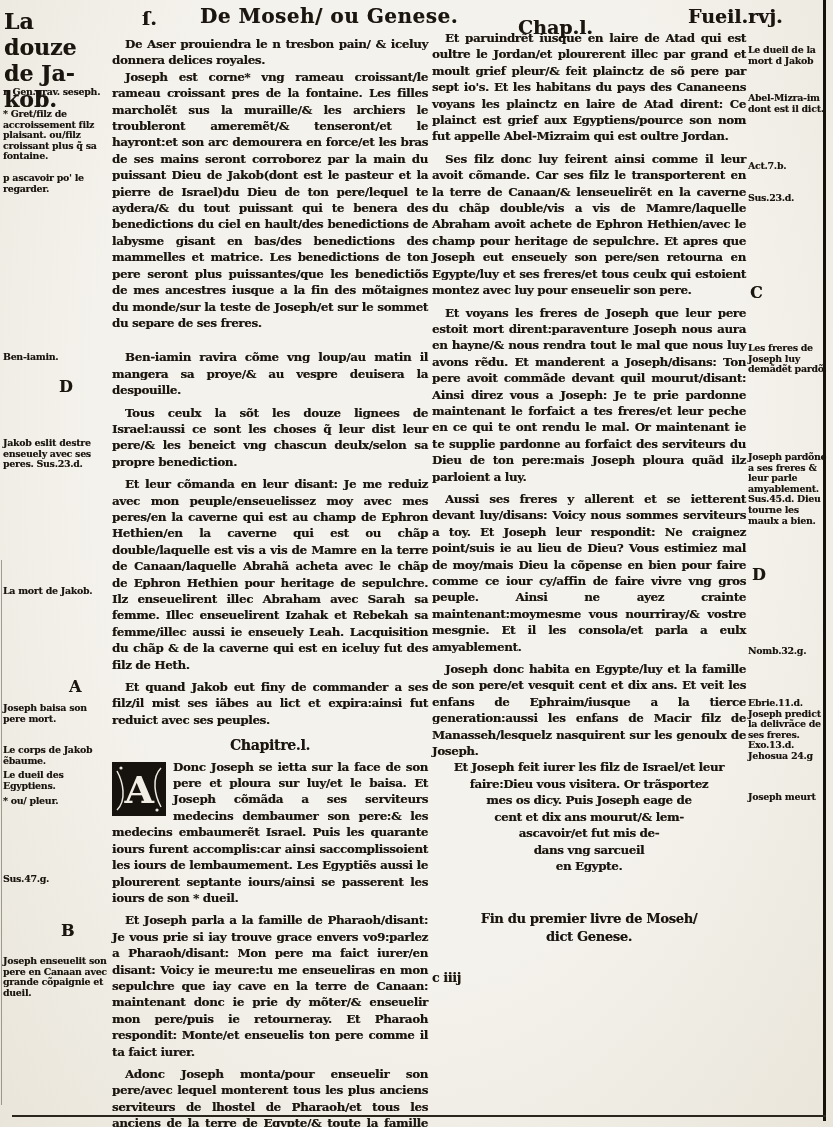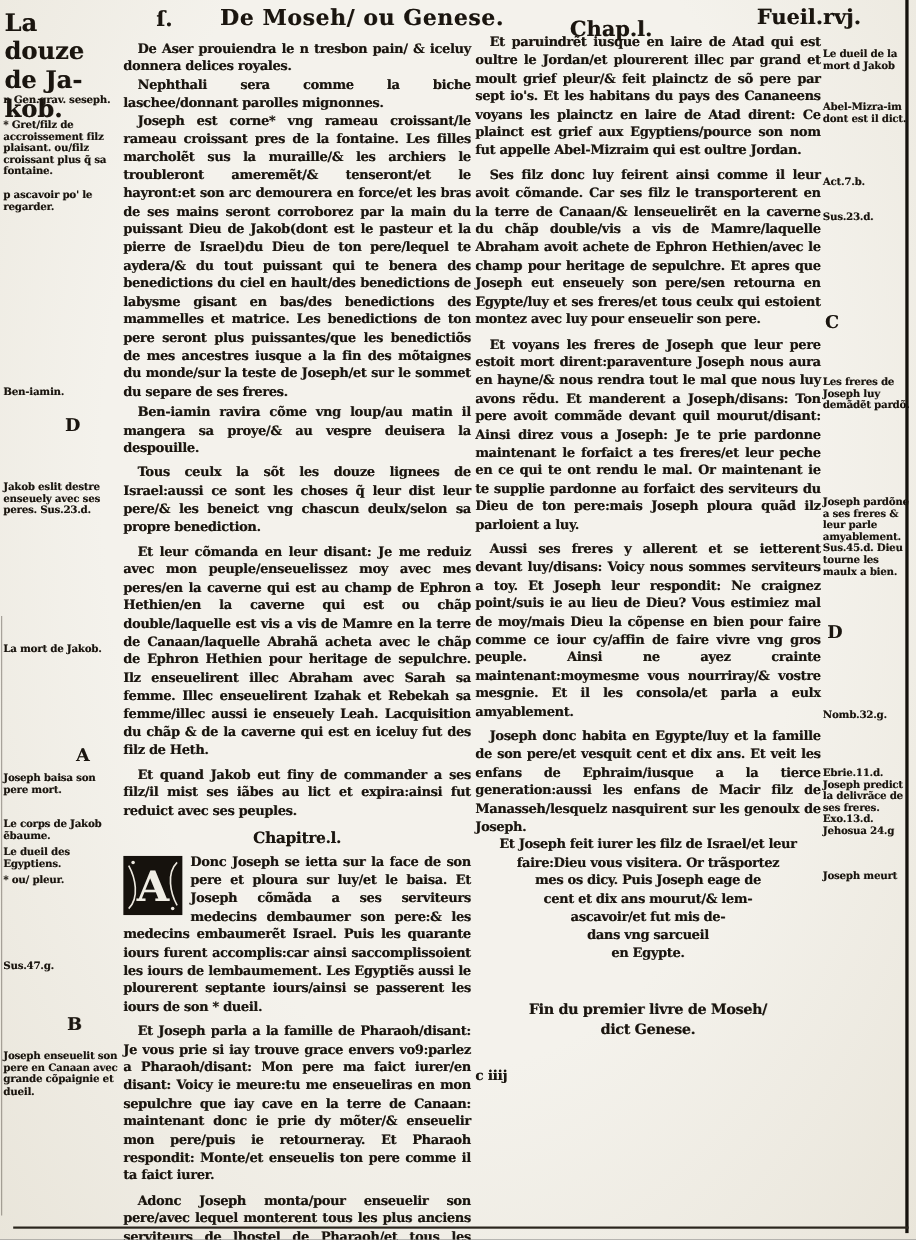--- a/index.html
+++ b/index.html
@@ -25,21 +25,21 @@
   .margin-right{left:748px;width:82px;}
   .margin-title{position:absolute;left:1px;top:8px;width:103px;font-size:22px;line-height:26px;}
   .snote{position:absolute;left:0;width:100%;font-size:9.3px;line-height:10.6px;letter-spacing:-.2px;font-weight:bold;text-shadow:.25px 0 0 rgba(20,14,6,.5);}
   .sletter{font-size:16px;width:auto;}
 
   
   .col{position:absolute;font-size:11.8px;line-height:16.4px;letter-spacing:-.3px;text-align:justify;}
   .col-left{left:112px;top:36px;width:316px;}
   .col-right{left:432px;top:30px;width:314px;}
   .p{margin:0;text-indent:13px;}
-  .p.gap{margin-top:2px;}
+  .p.gap{margin-top:18px;}
   .p.gap-s{margin-top:6px;}
   .heading{margin:9px 0 5px;text-align:center;text-indent:0;font-size:14px;}
   .closing{text-align:justify;text-align-last:center;}
   .taper-line{text-align:center;text-indent:0;}
   .colophon{margin-top:36px;text-align:center;text-indent:0;font-size:13px;line-height:18px;}
   .signature{margin-top:24px;padding-right:26px;text-align:left;text-indent:0;font-size:12.5px;}
 
   
   .dropcap{float:left;width:54px;height:54px;margin:3px 7px 0 0;}
   .dropcap svg{display:block;}
@@ -73,21 +73,20 @@
     <div class="snote" style="top:745px">Le corps de Jakob ẽbaume.</div>
     <div class="snote" style="top:770px">Le dueil des Egyptiens.</div>
     <div class="snote" style="top:796px">* ou/ pleur.</div>
     <div class="snote" style="top:874px">Sus.47.g.</div>
     <div class="snote sletter gothic" style="top:926px;left:58px">B</div>
     <div class="snote" style="top:956px">Joseph enseuelit son pere en Canaan avec grande cõpaignie et dueil.</div>
   </div>
 
   <div class="col col-left gothic">
     <p class="p">De Aser prouiendra le n tresbon pain/ &amp; iceluy donnera delices royales.</p>
-    <p class="p">Nephthali sera comme la biche laschee/donnant parolles mignonnes.</p>
     <p class="p">Joseph est corne* vng rameau croissant/le rameau croissant pres de la fontaine. Les filles marcholẽt sus la muraille/&amp; les archiers le troubleront ameremẽt/&amp; tenseront/et le hayront:et son arc demourera en force/et les bras de ses mains seront corroborez par la main du puissant Dieu de Jakob(dont est le pasteur et la pierre de Israel)du Dieu de ton pere/lequel te aydera/&amp; du tout puissant qui te benera des benedictions du ciel en hault/des benedictions de labysme gisant en bas/des benedictions des mammelles et matrice. Les benedictions de ton pere seront plus puissantes/que les benedictiõs de mes ancestres iusque a la fin des mõtaignes du monde/sur la teste de Joseph/et sur le sommet du separe de ses freres.</p>
     <p class="p gap">Ben-iamin ravira cõme vng loup/au matin il mangera sa proye/&amp; au vespre deuisera la despouille.</p>
     <p class="p gap-s">Tous ceulx la sõt les douze lignees de Israel:aussi ce sont les choses q̃ leur dist leur pere/&amp; les beneict vng chascun deulx/selon sa propre benediction.</p>
     <p class="p gap-s">Et leur cõmanda en leur disant: Je me reduiz avec mon peuple/enseuelissez moy avec mes peres/en la caverne qui est au champ de Ephron Hethien/en la caverne qui est ou chãp double/laquelle est vis a vis de Mamre en la terre de Canaan/laquelle Abrahã acheta avec le chãp de Ephron Hethien pour heritage de sepulchre. Ilz enseuelirent illec Abraham avec Sarah sa femme. Illec enseuelirent Izahak et Rebekah sa femme/illec aussi ie enseuely Leah. Lacquisition du chãp &amp; de la caverne qui est en iceluy fut des filz de Heth.</p>
     <p class="p gap-s">Et quand Jakob eut finy de commander a ses filz/il mist ses iãbes au lict et expira:ainsi fut reduict avec ses peuples.</p>
 
     <p class="heading gothic">Chapitre.l.</p>
 
     <div>
       <div class="dropcap">

